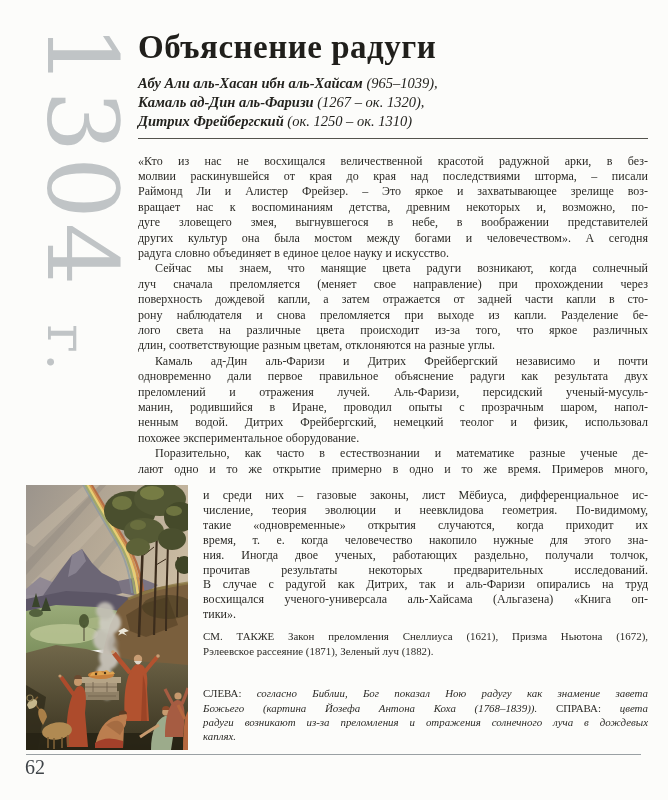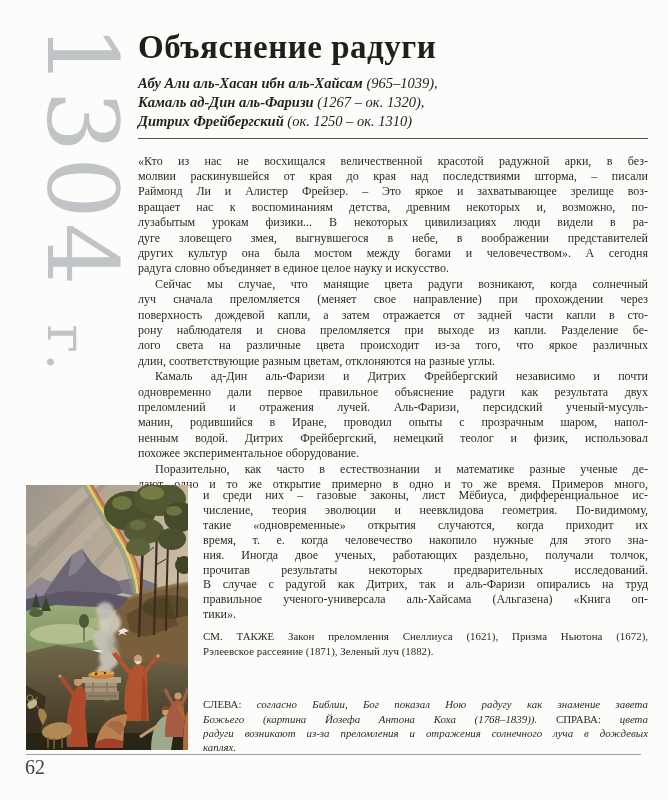--- a/index.html
+++ b/index.html
@@ -34,21 +34,21 @@
   .para.p-first{margin-top:15px;}
   .ln{text-align:justify;text-align-last:justify;}
   .ln-last{text-align-last:left;}
   .justify-all .ln-last{text-align-last:justify;}
   .indent .ln:first-child{text-indent:17px;}
   
   .wrap-col{position:absolute;left:203px;top:488px;width:445px;}
   .wrap-col .para{line-height:14.9px;}
   .see-also{margin-top:7px;font-size:10.9px;line-height:15px;}
   .seg-bold{font-weight:400;}
-  .caption{margin-top:38px;font-size:10.9px;line-height:14.4px;font-style:italic;}
+  .caption{margin-top:27px;font-size:10.9px;line-height:14.4px;font-style:italic;}
   .caption .seg-label{font-style:normal;}
   
   .artwork{position:absolute;left:26px;top:485px;width:162px;height:265px;}
   .artwork svg{display:block;width:100%;height:100%;}
   
   .bottom-rule{position:absolute;left:26px;top:754px;width:615px;border-top:1px solid var(--rule-light);}
   .page-number{position:absolute;left:25px;top:757px;font-size:20px;line-height:1;color:#3f4448;}
 </style>
 </head>
 <body>
@@ -63,27 +63,26 @@
         <div class="author-line"><span class="a-name">Абу Али аль-Хасан ибн аль-Хайсам</span><span class="a-dates"> (965–1039),</span></div>
         <div class="author-line"><span class="a-name">Камаль ад-Дин аль-Фаризи</span><span class="a-dates"> (1267 – ок. 1320),</span></div>
         <div class="author-line"><span class="a-name">Дитрих Фрейбергский</span><span class="a-dates"> (ок. 1250 – ок. 1310)</span></div>
       </div>
     <div class="rule"></div>
     <div class="para p-first">
         <div class="ln">«Кто из нас не восхищался величественной красотой радужной арки, в без-</div>
         <div class="ln">молвии раскинувшейся от края до края над последствиями шторма, – писали</div>
         <div class="ln">Раймонд Ли и Алистер Фрейзер. – Это яркое и захватывающее зрелище воз-</div>
         <div class="ln">вращает нас к воспоминаниям детства, древним некоторых и, возможно, по-</div>
-        <div class="ln">лузабытым урокам физики... В некоторых цивилизациях люди видели в ра-</div>
         <div class="ln">дуге зловещего змея, выгнувшегося в небе, в воображении представителей</div>
         <div class="ln">других культур она была мостом между богами и человечеством». А сегодня</div>
         <div class="ln ln-last">радуга словно объединяет в единое целое науку и искусство.</div>
       </div>
     <div class="para indent">
-        <div class="ln">Сейчас мы случае, что манящие цвета радуги возникают, когда солнечный</div>
+        <div class="ln">Сейчас мы знаем, что манящие цвета радуги возникают, когда солнечный</div>
         <div class="ln">луч сначала преломляется (меняет свое направление) при прохождении через</div>
         <div class="ln">поверхность дождевой капли, а затем отражается от задней части капли в сто-</div>
         <div class="ln">рону наблюдателя и снова преломляется при выходе из капли. Разделение бе-</div>
         <div class="ln">лого света на различные цвета происходит из-за того, что яркое различных</div>
         <div class="ln ln-last">длин, соответствующие разным цветам, отклоняются на разные углы.</div>
       </div>
     <div class="para indent">
         <div class="ln">Камаль ад-Дин аль-Фаризи и Дитрих Фрейбергский независимо и почти</div>
         <div class="ln">одновременно дали первое правильное объяснение радуги как результата двух</div>
         <div class="ln">преломлений и отражения лучей. Аль-Фаризи, персидский ученый-мусуль-</div>
@@ -247,21 +246,21 @@
 
   <div class="wrap-col">
     <div class="para">
         <div class="ln">и среди них – газовые законы, лист Мёбиуса, дифференциальное ис-</div>
         <div class="ln">числение, теория эволюции и неевклидова геометрия. По-видимому,</div>
         <div class="ln">такие «одновременные» открытия случаются, когда приходит их</div>
         <div class="ln">время, т. е. когда человечество накопило нужные для этого зна-</div>
         <div class="ln">ния. Иногда двое ученых, работающих раздельно, получали толчок,</div>
         <div class="ln">прочитав результаты некоторых предварительных исследований.</div>
         <div class="ln">В случае с радугой как Дитрих, так и аль-Фаризи опирались на труд</div>
-        <div class="ln">правильное ученого-универсала аль-Хайсама (Альгазена) «Книга оп-</div>
+        <div class="ln">восхищался ученого-универсала аль-Хайсама (Альгазена) «Книга оп-</div>
         <div class="ln ln-last">тики».</div>
       </div>
     <div class="see-also">
         <div class="ln"><span class="seg-bold">СМ. ТАКЖЕ </span><span class="seg-plain">Закон преломления Снеллиуса (1621), Призма Ньютона (1672),</span></div>
         <div class="ln ln-last"><span class="seg-plain">Рэлеевское рассеяние (1871), Зеленый луч (1882).</span></div>
       </div>
     <div class="caption">
         <div class="ln"><span class="seg-label">СЛЕВА: </span><span class="seg-plain">согласно Библии, Бог показал Ною радугу как знамение завета</span></div>
         <div class="ln"><span class="seg-plain">Божьего (картина Йозефа Антона Коха (1768–1839)). </span><span class="seg-label">СПРАВА: </span><span class="seg-plain">цвета</span></div>
         <div class="ln"><span class="seg-plain">радуги возникают из-за преломления и отражения солнечного луча в дождевых</span></div>

